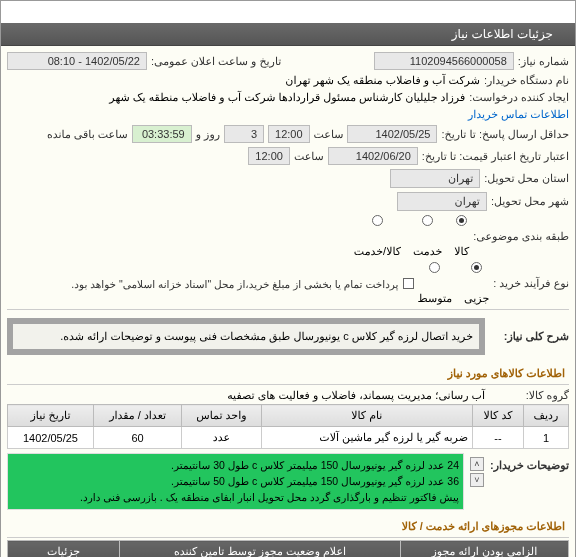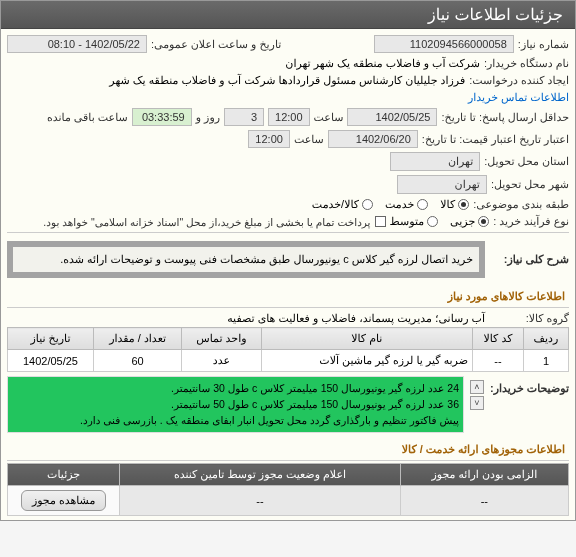--- a/index.html
+++ b/index.html
@@ -1,28 +1,28 @@
 <!DOCTYPE html>
 <html dir="rtl" lang="fa"><head>
 <meta charset="utf-8">
 <style>
 * { box-sizing: border-box; margin: 0; padding: 0; }
 body { font-family: Tahoma, Arial, sans-serif; font-size: 11px; background: #f5f5f5; width: 576px; direction: rtl; }
 .panel { border: 1px solid #999; background: #fff; }
-.panel-header { background: linear-gradient(#6a6a6a, #555); color: #fff; padding: 4px 12px; font-size: 16px; border-bottom: 1px solid #444; }
+.panel-header { background: linear-gradient(#6a6a6a, #555); color: #fff; padding: 4px 22px; font-size: 12px; border-bottom: 1px solid #444; margin-top: 22px; }
 .content { padding: 4px 6px; background: #fdfdf5; }
 .row { display: flex; align-items: center; padding: 2px 0; gap: 4px; flex-wrap: wrap; }
 .label { color: #333; font-size: 11px; white-space: nowrap; }
 .field { background: #e8e8e8; border: 1px solid #bbb; padding: 2px 6px; font-size: 11px; min-width: 60px; display: inline-block; text-align: right; color: #333; }
 .field-wide { min-width: 140px; }
 .field-mid { min-width: 90px; }
 .field-sm { min-width: 40px; }
 .link { color: #0066cc; cursor: pointer; }
 .radio-group { display: flex; gap: 12px; align-items: center; }
-.radio-item { display: flex; align-items: center; gap: 3px; }
+.radio-item { display: flex; align-items: center; gap: 19px; flex-direction: column; }
 .radio { width: 11px; height: 11px; border: 1px solid #666; border-radius: 50%; display: inline-flex; align-items: center; justify-content: center; background: #fff; }
 .radio.checked::after { content: ''; width: 5px; height: 5px; border-radius: 50%; background: #333; }
 .checkbox { width: 11px; height: 11px; border: 1px solid #666; background: #fff; display: inline-block; }
 .desc-box { background: #f2f2ec; border: 6px solid #a3a3a3; padding: 6px; margin: 4px 0; font-size: 11px; }
 .section-title { font-weight: bold; color: #a16207; padding: 6px 4px 2px; font-size: 11px; }
 .hr { border: 0; border-top: 1px solid #ccc; margin: 2px 0; }
 table { width: 100%; border-collapse: collapse; font-size: 11px; }
 th { background: linear-gradient(#eee, #ddd); border: 1px solid #bbb; padding: 4px; font-weight: normal; text-align: center; }
 td { border: 1px solid #ccc; padding: 4px; text-align: center; background: #fff; }
 .goods-row .label-right { min-width: 80px; text-align: right; }

